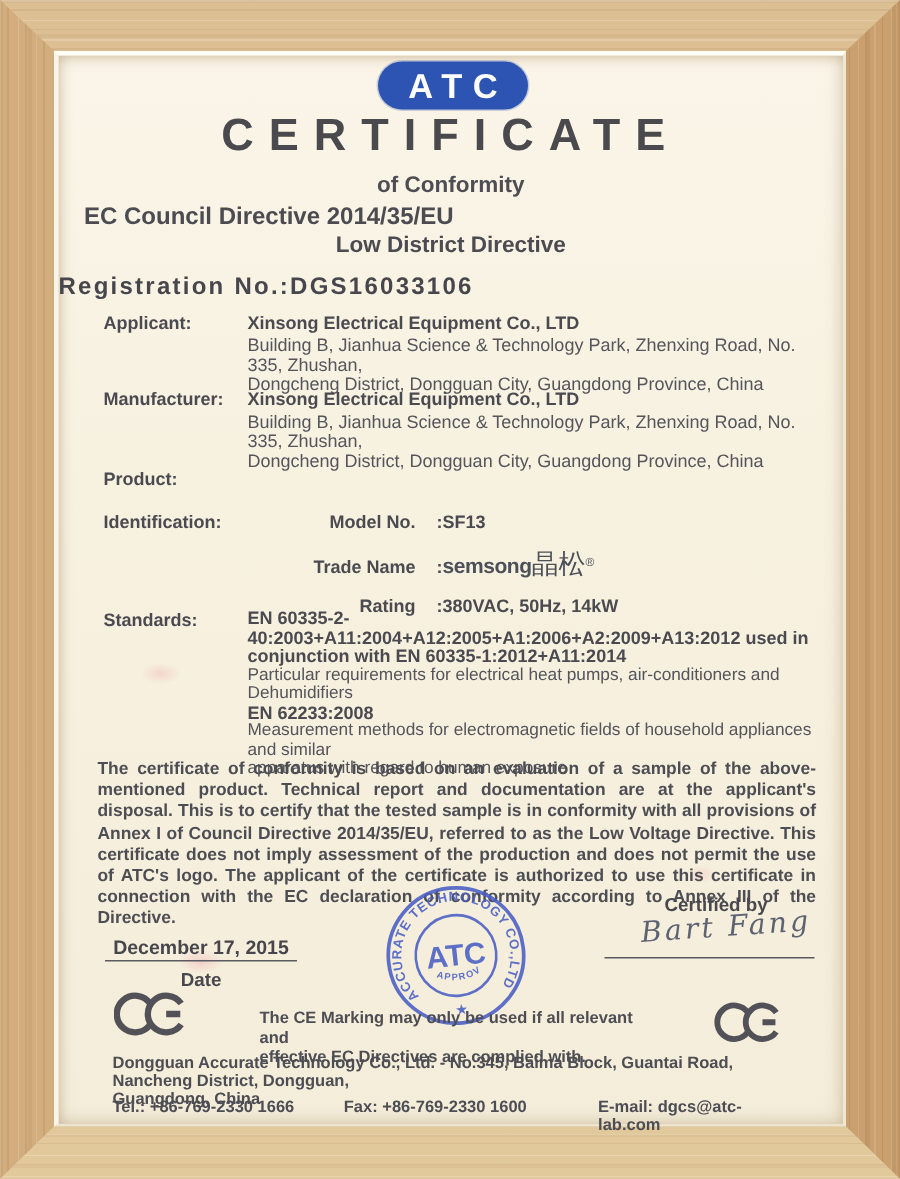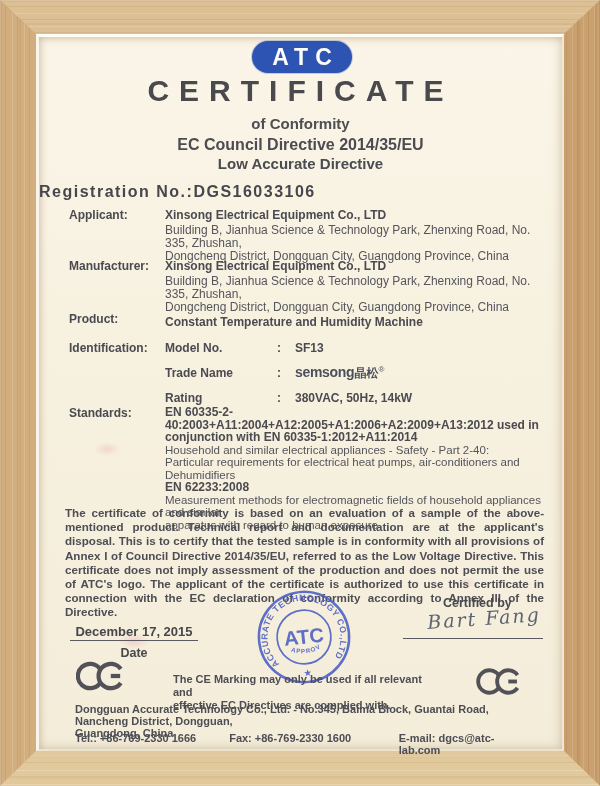--- a/index.html
+++ b/index.html
@@ -56,34 +56,34 @@
     left:213px;top:4px;width:100px;height:32px;border-radius:17px;
     background:#2d54b2;display:flex;align-items:center;justify-content:center;
     color:#fdfdfb;font-weight:bold;font-size:23px;letter-spacing:7px;
     text-indent:7px;box-shadow:0 0 0 1px rgba(45,84,178,.25);
   }
   .cert-title{
     left:0;top:37px;width:100%;text-align:center;
     font-size:30px;font-weight:bold;letter-spacing:10px;color:#4a4a4e;
   }
   .subtitle{left:0;top:78px;width:100%;text-align:center;font-size:15px;font-weight:bold;color:#4d4d53;}
-  .dir1{left:0;top:99px;width:100%;text-align:center;font-size:16px;font-weight:bold;color:#4b4b51;}
+  .dir1{left:17px;top:99px;width:100%;font-size:16px;font-weight:bold;color:#4b4b51;}
   .dir2{left:0;top:118px;width:100%;text-align:center;font-size:15px;font-weight:bold;color:#4b4b51;}
   .regno{left:0;top:146px;width:100%;text-align:left;font-size:16px;font-weight:bold;letter-spacing:1.5px;color:#46464c;}
   
   .flabel{position:absolute;left:30px;font-size:12px;font-weight:bold;color:#4a4a50;}
   .fbody{position:absolute;left:110px;right:14px;font-size:12px;margin-left:16px;}
   .fname{font-weight:bold;color:#4a4a50;}
   .faddr{font-weight:normal;font-size:12px;color:#55555c;line-height:13px;margin-top:2px;}
-  .idrow{display:flex;font-size:12px;margin-bottom:9px;align-items:baseline;}
+  .idrow{display:flex;font-size:12px;margin-bottom:9px;align-items:baseline;text-align:right;}
   .idname{width:112px;font-weight:bold;color:#4a4a50;flex:none;}
   .idcolon{width:18px;font-weight:bold;color:#4a4a50;flex:none;}
   .idval{font-weight:bold;color:#4a4a50;}
   .tn-latin{font-size:14px;font-weight:bold;letter-spacing:-.3px;color:#4c505a;}
-  .tn-cjk{font-size:12px;font-weight:bold;color:#4c505a;}
+  .tn-cjk{font-size:18px;font-weight:normal;color:#4c505a;}
   .tn-reg{font-size:8px;vertical-align:super;color:#4c505a;}
   .std-line{line-height:12.5px;font-size:11.5px;color:#54545b;}
   .std-line.b{font-weight:bold;font-size:12px;color:#4a4a50;}
   
   .bodypara{
     left:26px;top:469px;width:479px;text-align:justify;
     font-size:11.6px;font-weight:bold;line-height:14.2px;color:#4d4d54;
   }
   
   .certby{left:404px;top:559px;width:120px;font-size:12.5px;font-weight:bold;color:#48484e;}
@@ -122,21 +122,21 @@
   <div class="blemish" style="left:55px;top:405px;width:26px;height:14px;background:radial-gradient(closest-side,rgba(235,120,150,.22),transparent);"></div>
   <div class="blemish" style="left:80px;top:596px;width:30px;height:16px;background:radial-gradient(closest-side,rgba(235,120,150,.25),transparent);"></div>
   <div class="blemish" style="left:418px;top:540px;width:20px;height:12px;background:radial-gradient(closest-side,rgba(235,120,150,.18),transparent);"></div>
 
   <div class="abs logo-pill">
     <span>ATC</span>
   </div>
   <div class="abs subtitle">of Conformity</div>
   <div class="abs cert-title">CERTIFICATE</div>
   <div class="abs dir1">EC Council Directive 2014/35/EU</div>
-  <div class="abs dir2">Low Accurate Directive</div>
+  <div class="abs dir2">Low District Directive</div>
   <div class="abs regno">Registration No.:DGS16033106</div>
 
   <div class="flabel" style="top:171px;">Applicant:</div>
   <div class="fbody" style="top:171px;">
     <div class="fname">Xinsong Electrical Equipment Co., LTD</div>
     <div class="faddr">
       <div>Building B, Jianhua Science &amp; Technology Park, Zhenxing Road, No. 335, Zhushan,</div>
       <div>Dongcheng District, Dongguan City, Guangdong Province, China</div>
     </div>
   </div>
@@ -144,23 +144,20 @@
   <div class="flabel" style="top:222px;">Manufacturer:</div>
   <div class="fbody" style="top:222px;">
     <div class="fname">Xinsong Electrical Equipment Co., LTD</div>
     <div class="faddr">
       <div>Building B, Jianhua Science &amp; Technology Park, Zhenxing Road, No. 335, Zhushan,</div>
       <div>Dongcheng District, Dongguan City, Guangdong Province, China</div>
     </div>
   </div>
 
   <div class="flabel" style="top:275px;">Product:</div>
-  <div class="fbody" style="top:278px;">
-    <div class="fname">Constant Temperature and Humidity Machine</div>
-  </div>
 
   <div class="flabel" style="top:304px;">Identification:</div>
   <div class="fbody" style="top:304px;">
     <div class="idrow">
       <span class="idname">Model No.</span>
       <span class="idcolon">:</span>
       <span class="idval">SF13</span>
     </div>
     <div class="idrow">
       <span class="idname">Trade Name</span>
@@ -173,21 +170,20 @@
       <span class="idname">Rating</span>
       <span class="idcolon">:</span>
       <span class="idval">380VAC, 50Hz, 14kW</span>
     </div>
   </div>
 
   <div class="flabel" style="top:369px;">Standards:</div>
   <div class="fbody" style="top:369px;">
     <div class="std-line b">EN 60335-2-40:2003+A11:2004+A12:2005+A1:2006+A2:2009+A13:2012 used in</div>
     <div class="std-line b">conjunction with EN 60335-1:2012+A11:2014</div>
-    <div class="std-line">Household and similar electrical appliances - Safety - Part 2-40:</div>
     <div class="std-line">Particular requirements for electrical heat pumps, air-conditioners and Dehumidifiers</div>
     <div class="std-line b">EN 62233:2008</div>
     <div class="std-line">Measurement methods for electromagnetic fields of household appliances and similar</div>
     <div class="std-line">apparatus with regard to human exposure</div>
   </div>
 
   <div class="abs bodypara">The certificate of conformity is based on an evaluation of a sample of the above-mentioned product. Technical report and documentation are at the applicant's disposal. This is to certify that the tested sample is in conformity with all provisions of Annex I of Council Directive 2014/35/EU, referred to as the Low Voltage Directive. This certificate does not imply assessment of the production and does not permit the use of ATC's logo. The applicant of the certificate is authorized to use this certificate in connection with the EC declaration of conformity according to Annex III of the Directive.</div>
 
   <div class="abs certby">Certified by</div>
   <div class="abs signature">Bart Fang</div>

